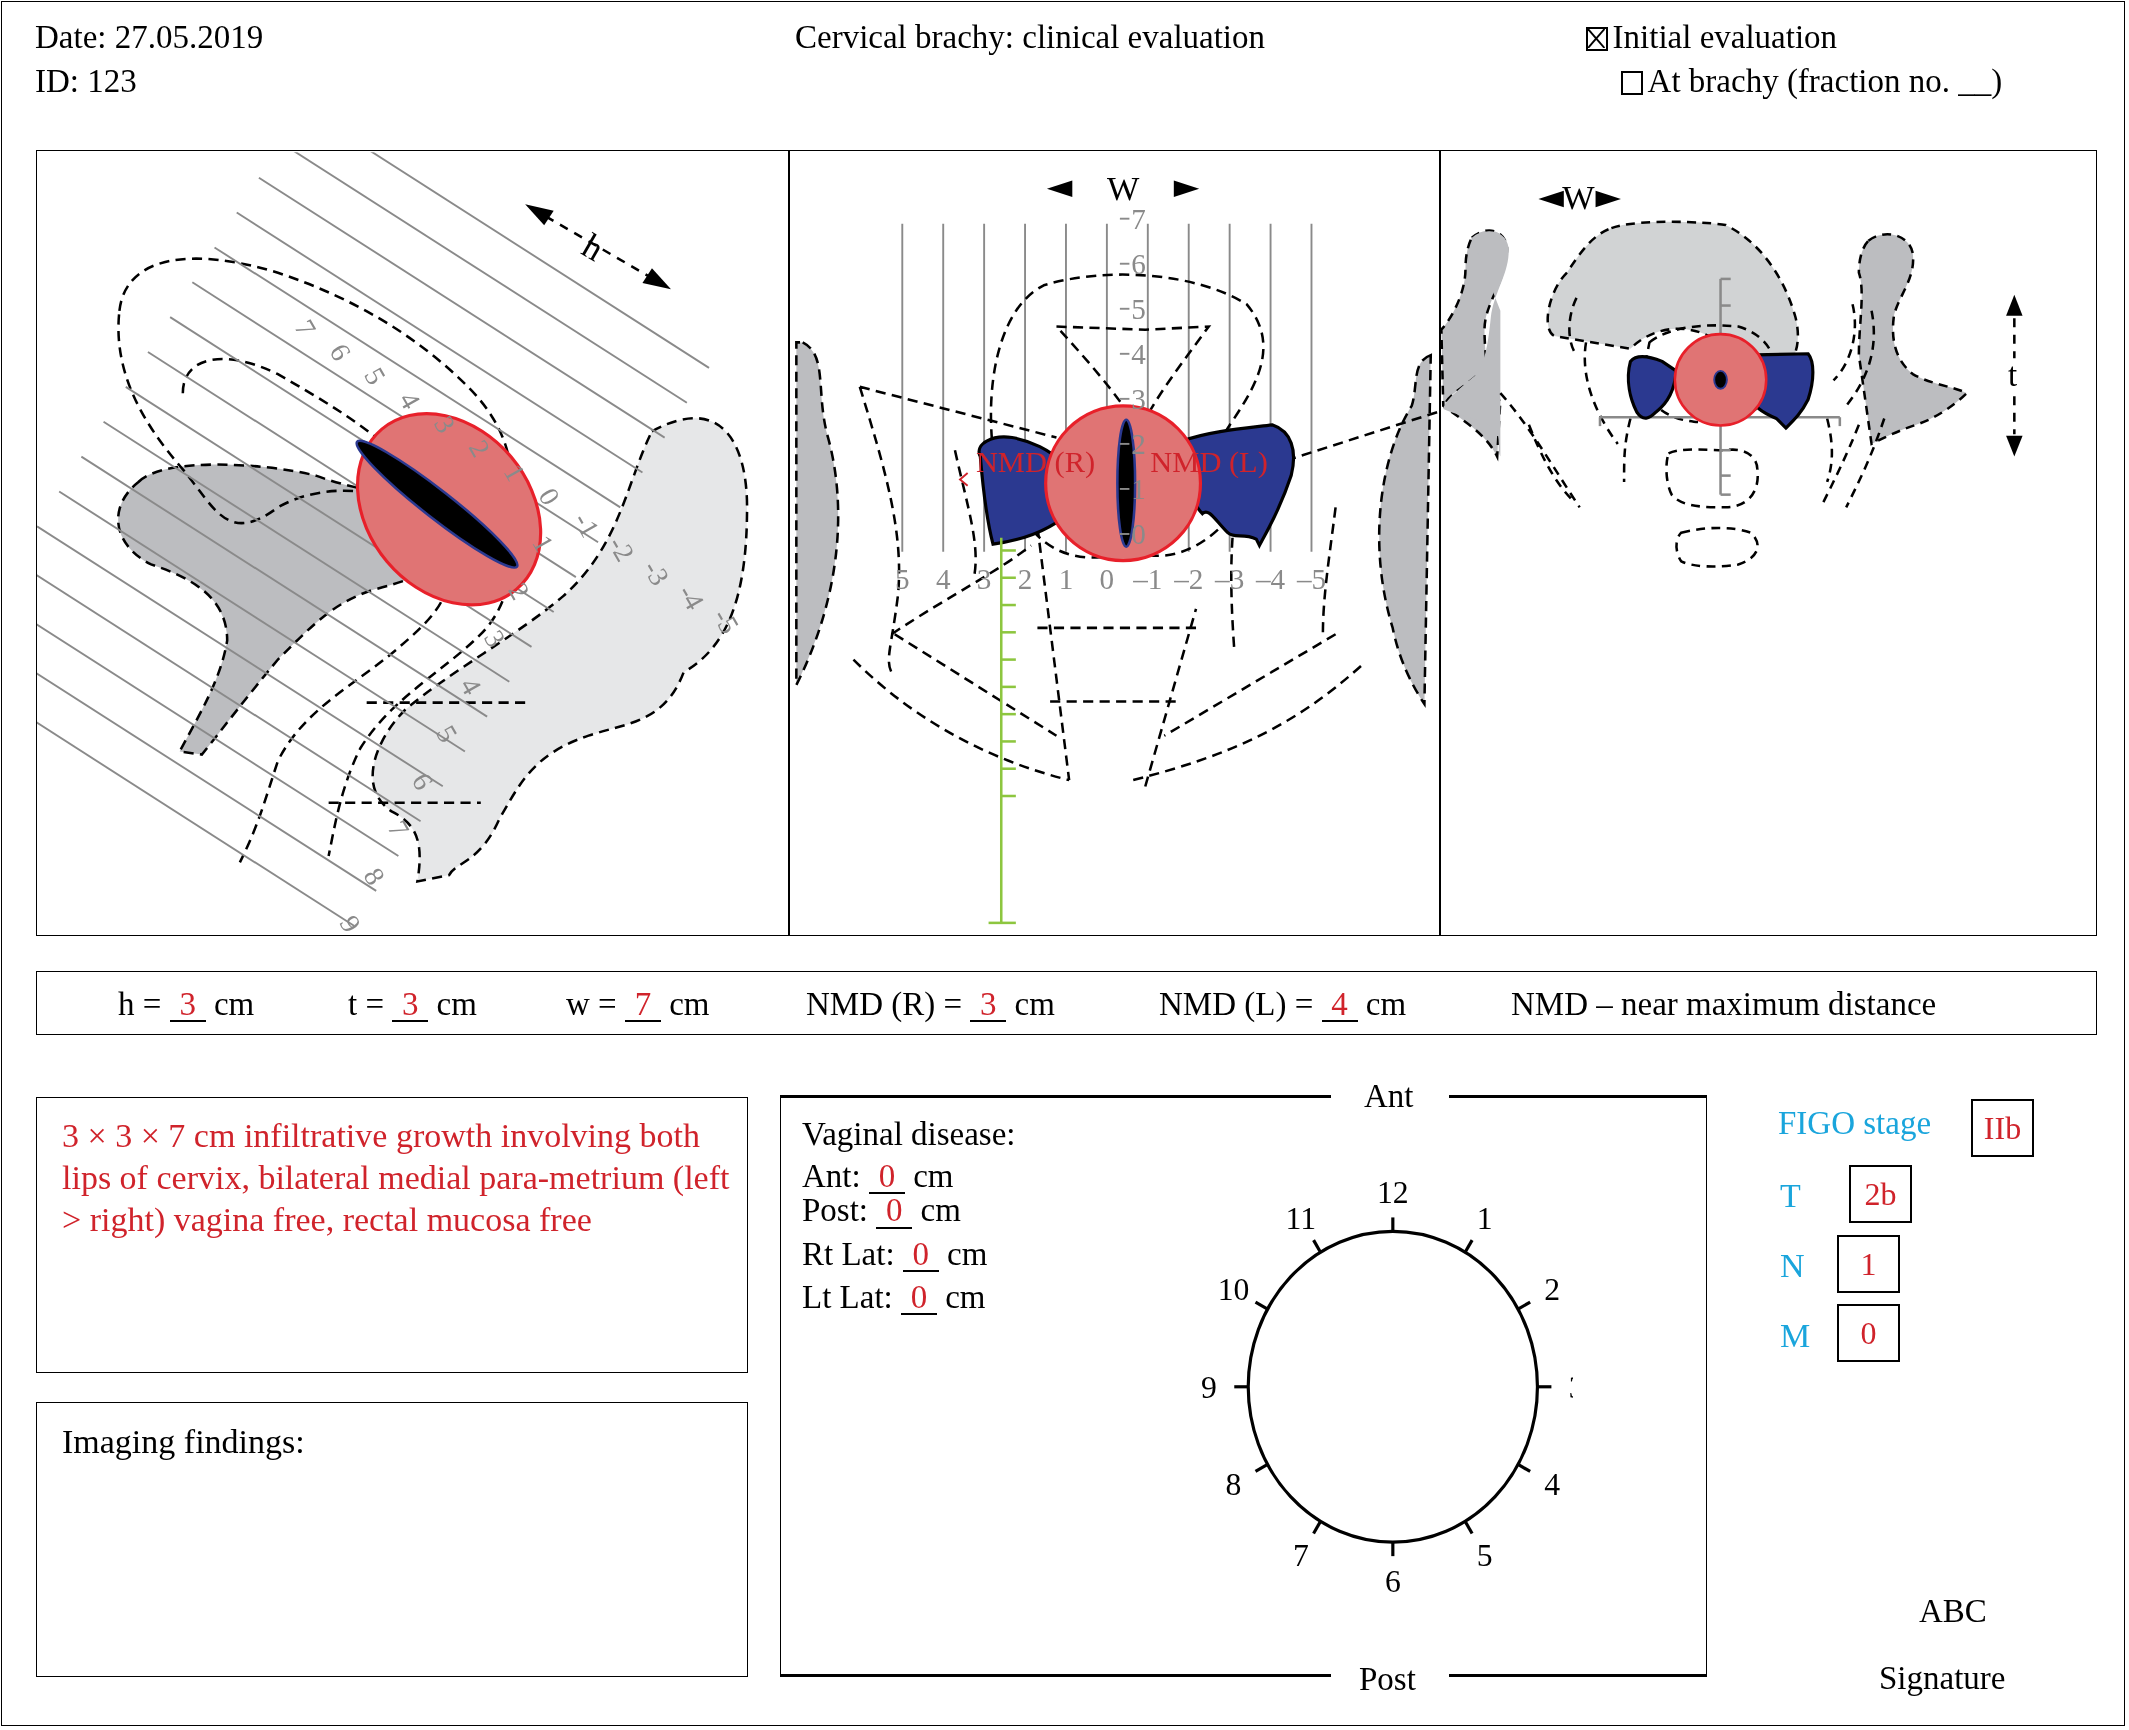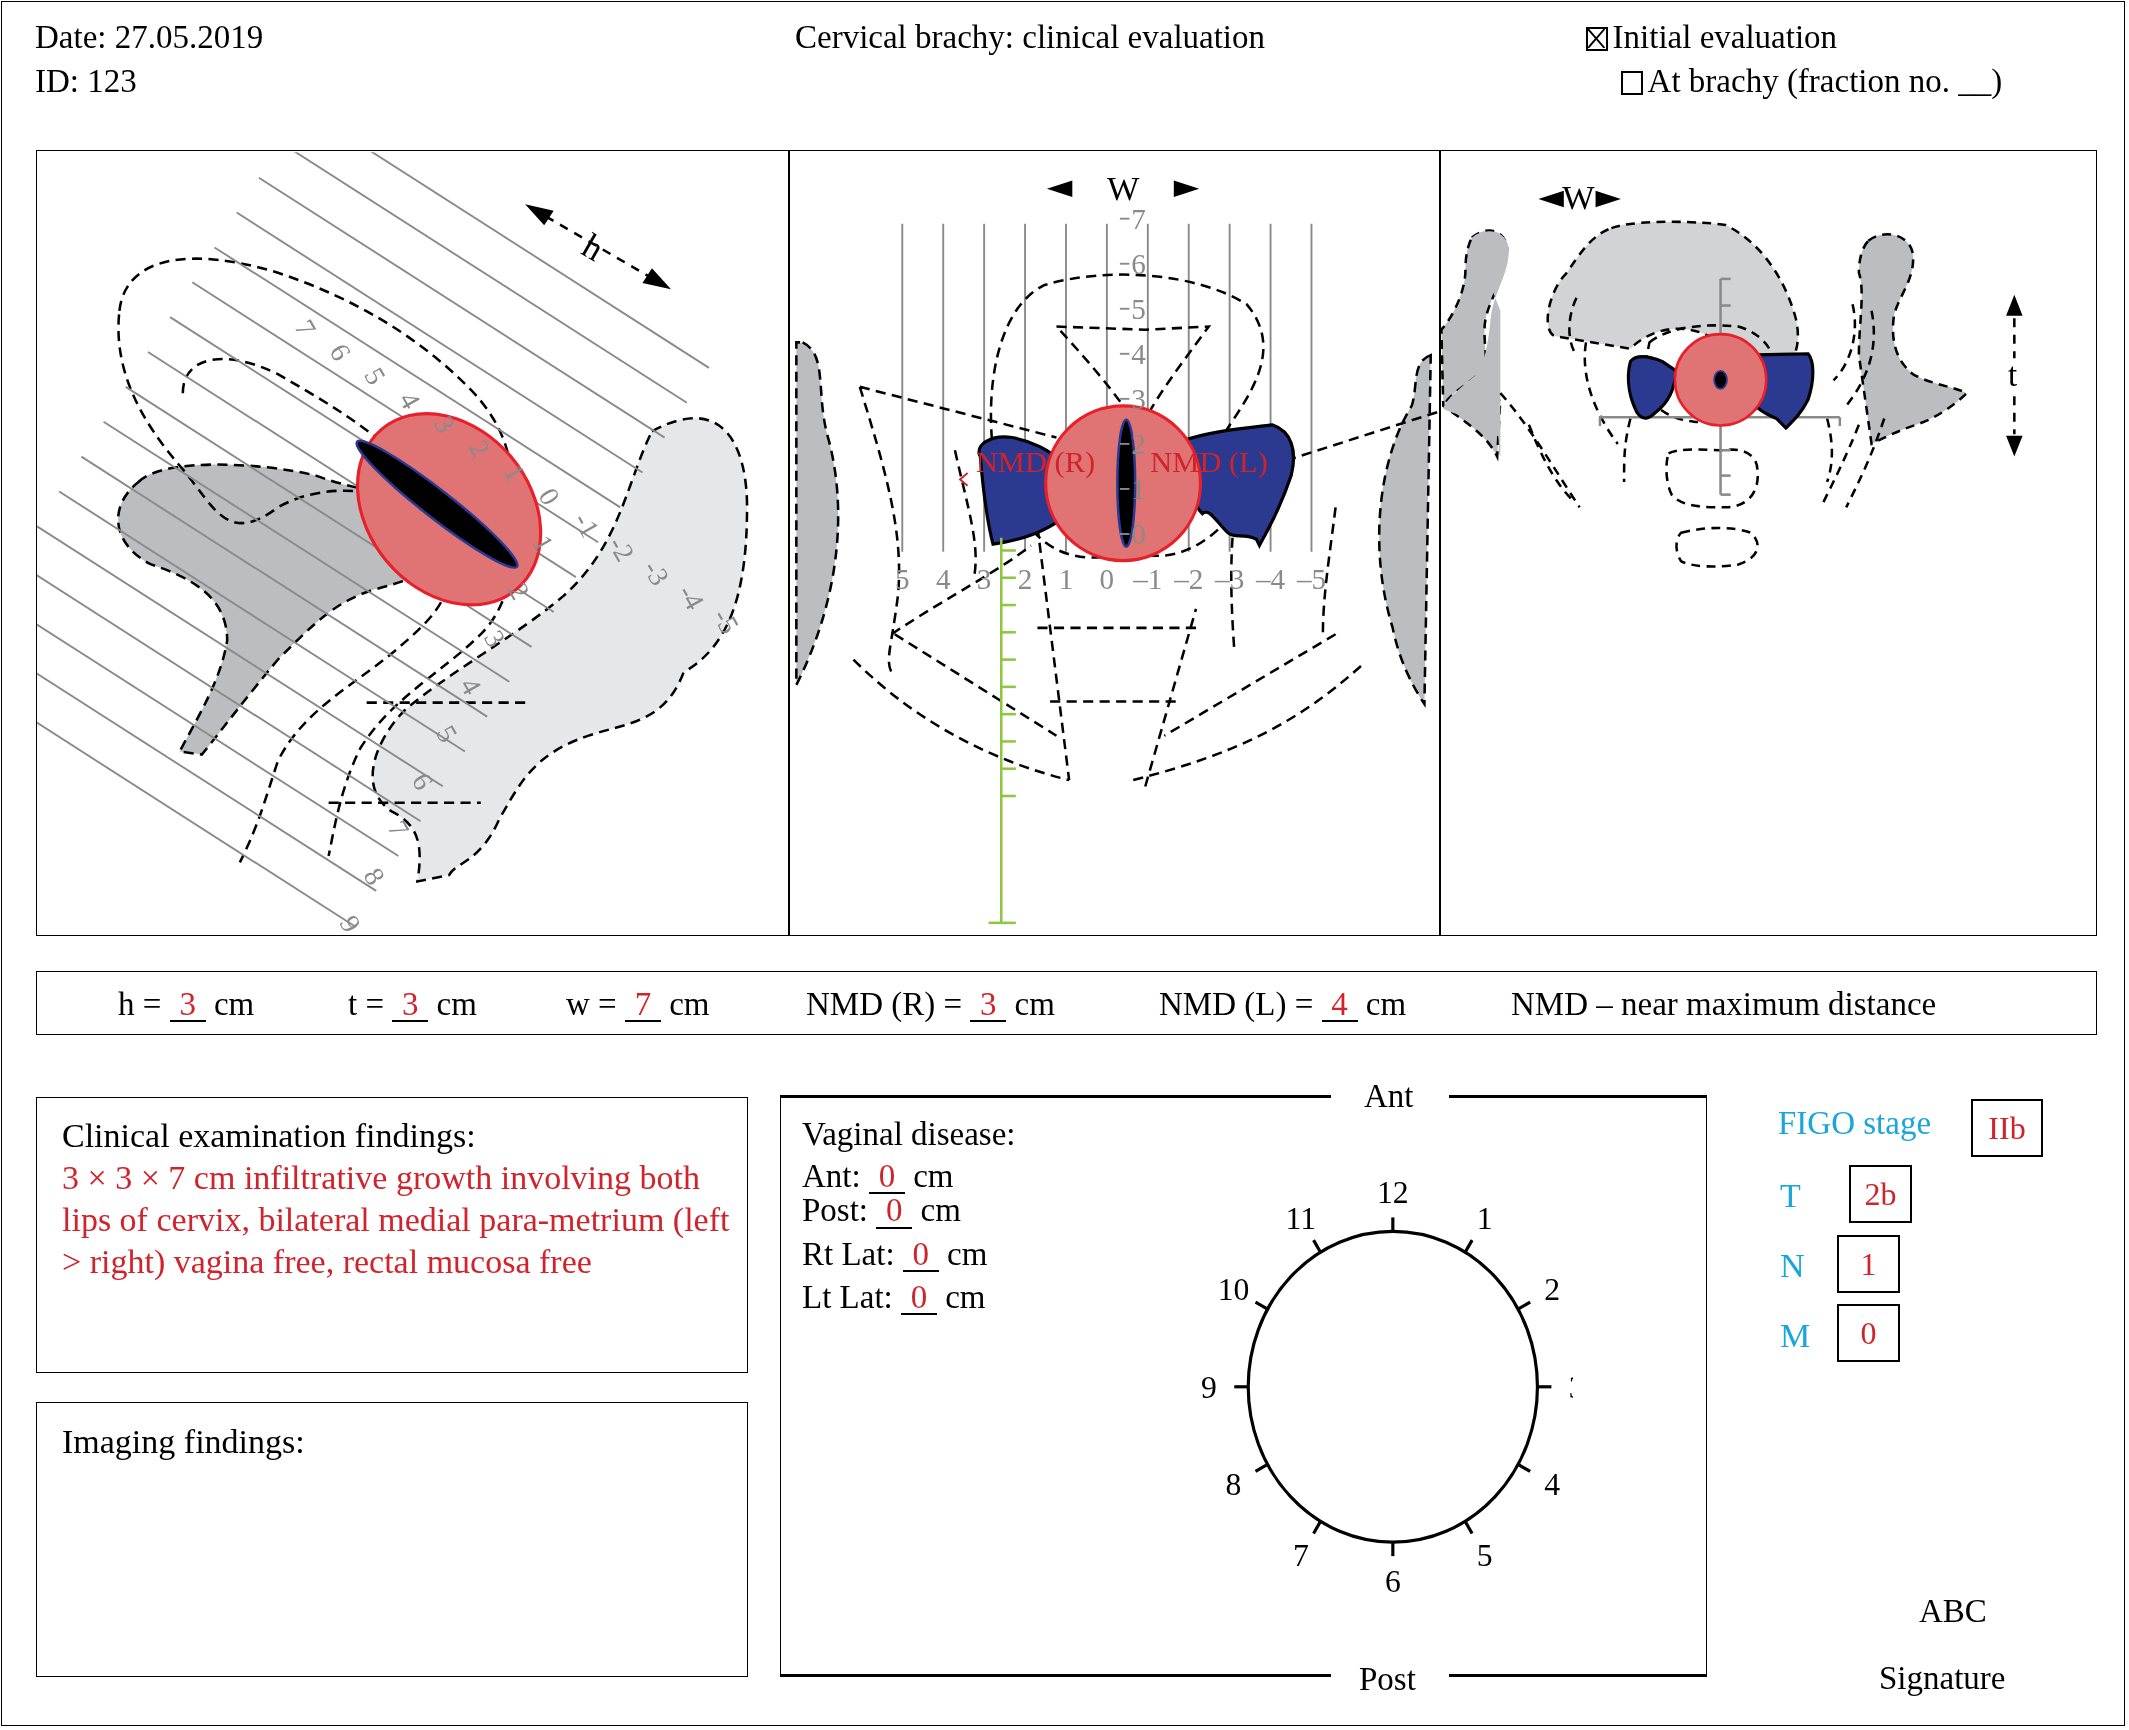--- a/index.html
+++ b/index.html
@@ -249,21 +249,20 @@
 <div class="box" style="left:36px;top:971px;width:2061px;height:64px;"></div>
 <div class="abs t52" style="left:118px;top:988px;"><span>h = </span><span class="uline">3</span><span> cm</span></div>
 <div class="abs t52" style="left:348px;top:988px;"><span>t = </span><span class="uline">3</span><span> cm</span></div>
 <div class="abs t52" style="left:566px;top:988px;"><span>w = </span><span class="uline">7</span><span> cm</span></div>
 <div class="abs t52" style="left:806px;top:988px;"><span>NMD (R) = </span><span class="uline">3</span><span> cm</span></div>
 <div class="abs t52" style="left:1159px;top:988px;"><span>NMD (L) = </span><span class="uline">4</span><span> cm</span></div>
 <div class="abs t52" style="left:1511px;top:988px;">NMD – near maximum distance</div>
 
 <div class="box" style="left:36px;top:1097px;width:712px;height:276px;"></div>
 <div class="abs" style="left:62px;top:1115px;width:672px;">
-  <div class="para">Clinical examination findings:</div>
   <div class="para red">3 × 3 × 7 cm infiltrative growth involving both lips of cervix, bilateral medial para-metrium (left &gt; right) vagina free, rectal mucosa free</div>
 </div>
 
 <div class="box" style="left:36px;top:1402px;width:712px;height:275px;"></div>
 <div class="abs" style="left:62px;top:1421px;width:682px;">
   <div class="para">Imaging findings:</div>
 </div>
 
 <div class="box" style="left:780px;top:1095px;width:927px;height:582px;border-top:none;border-bottom:none;"></div>
 <div class="abs" style="left:780px;top:1095px;width:551px;height:2.5px;background:#000;"></div>
@@ -305,21 +304,21 @@
       <line x1="128" y1="367.00000000000006" x2="106" y2="367.00000000000006" stroke="#000" stroke-width="5"></line>
       <text x="66" y="384.00000000000006" text-anchor="middle" font-size="50" fill="#000">9</text>
       <line x1="158.546207937148" y1="244.49999999999997" x2="139.49364905389035" y2="233.49999999999997" stroke="#000" stroke-width="5"></line>
       <text x="104.8526329025128" y="230.49999999999997" text-anchor="middle" font-size="50" fill="#000">10</text>
       <line x1="241.9999999999999" y1="154.8237760728126" x2="230.9999999999999" y2="135.77121718955496" stroke="#000" stroke-width="5"></line>
       <text x="210.99999999999986" y="118.1302010381774" text-anchor="middle" font-size="50" fill="#000">11</text>
     </g>
 </svg>
 
 <div class="abs blue" style="left:1778px;top:1105px;font-size:33px;">FIGO stage</div>
-<div class="stage-box" style="left:1971px;top:1099px;width:72px;height:58px;text-align:center;">IIb</div>
+<div class="stage-box" style="left:1971px;top:1099px;width:63px;height:58px;text-align:center;">IIb</div>
 <div class="abs blue" style="left:1780px;top:1177px;font-size:34px;">T</div>
 <div class="stage-box" style="left:1837px;top:1165px;width:63px;height:58px;margin-left:12px;">2b</div>
 <div class="abs blue" style="left:1780px;top:1247px;font-size:34px;">N</div>
 <div class="stage-box" style="left:1837px;top:1235px;width:63px;height:58px;">1</div>
 <div class="abs blue" style="left:1780px;top:1317px;font-size:34px;">M</div>
 <div class="stage-box" style="left:1837px;top:1304px;width:63px;height:58px;">0</div>
 
 <div class="abs t52" style="left:1919px;top:1595px;">ABC</div>
 <div class="abs t52" style="left:1879px;top:1662px;">Signature</div>
 

